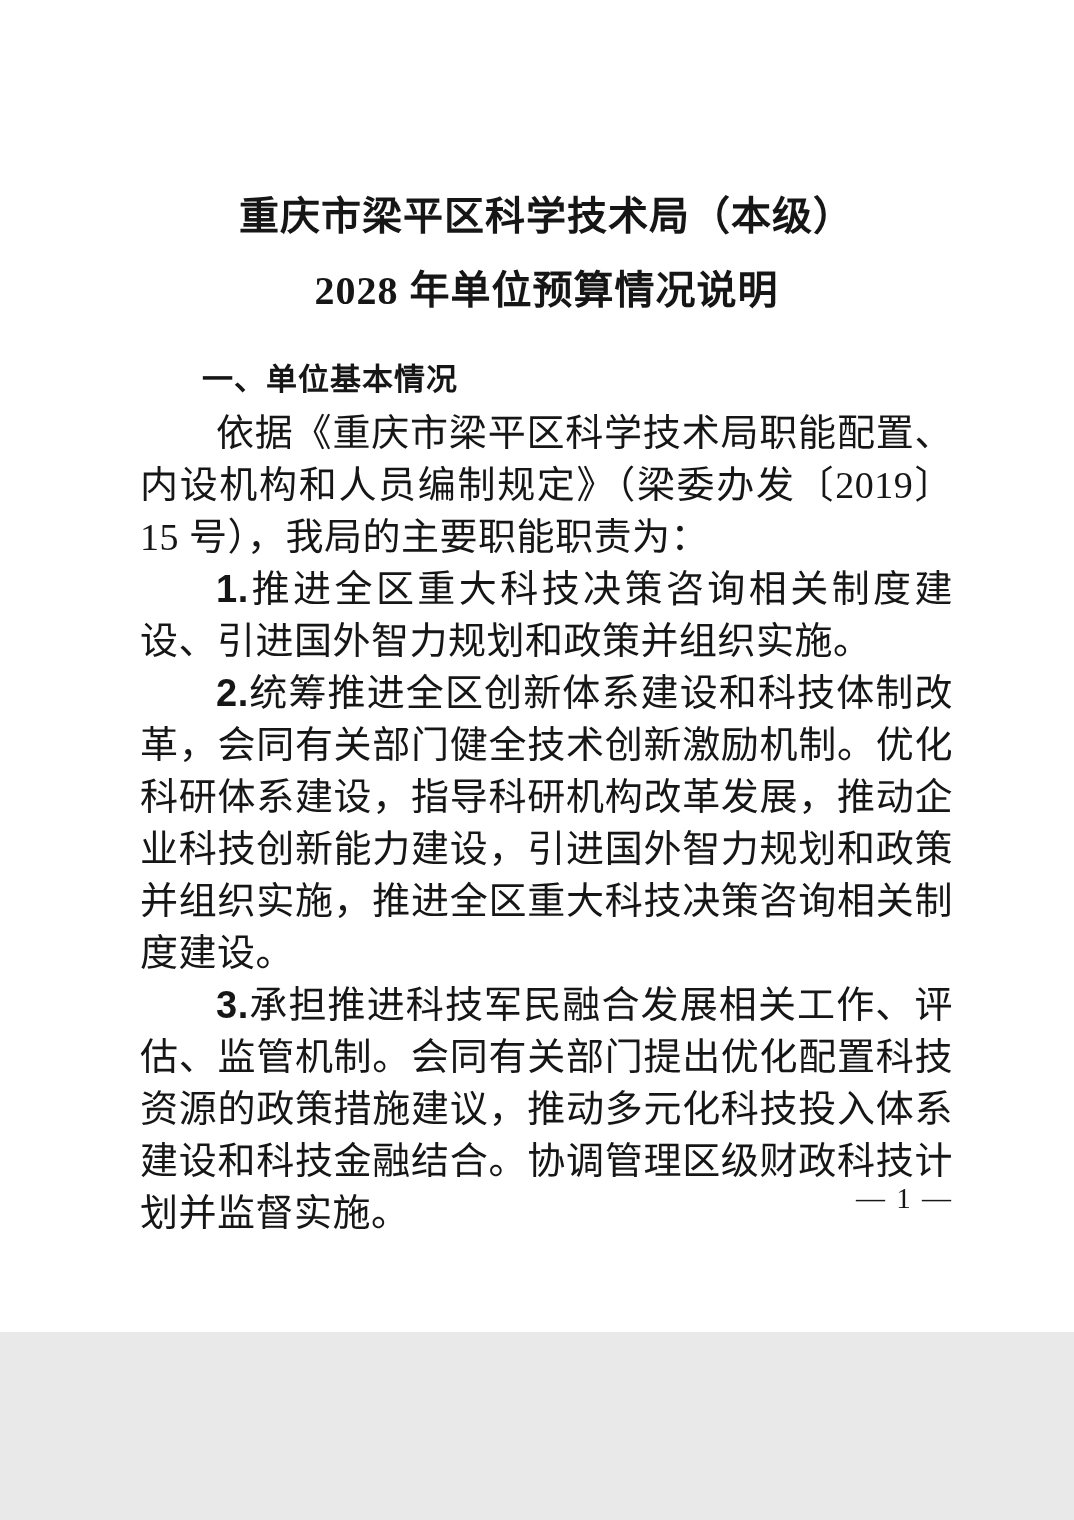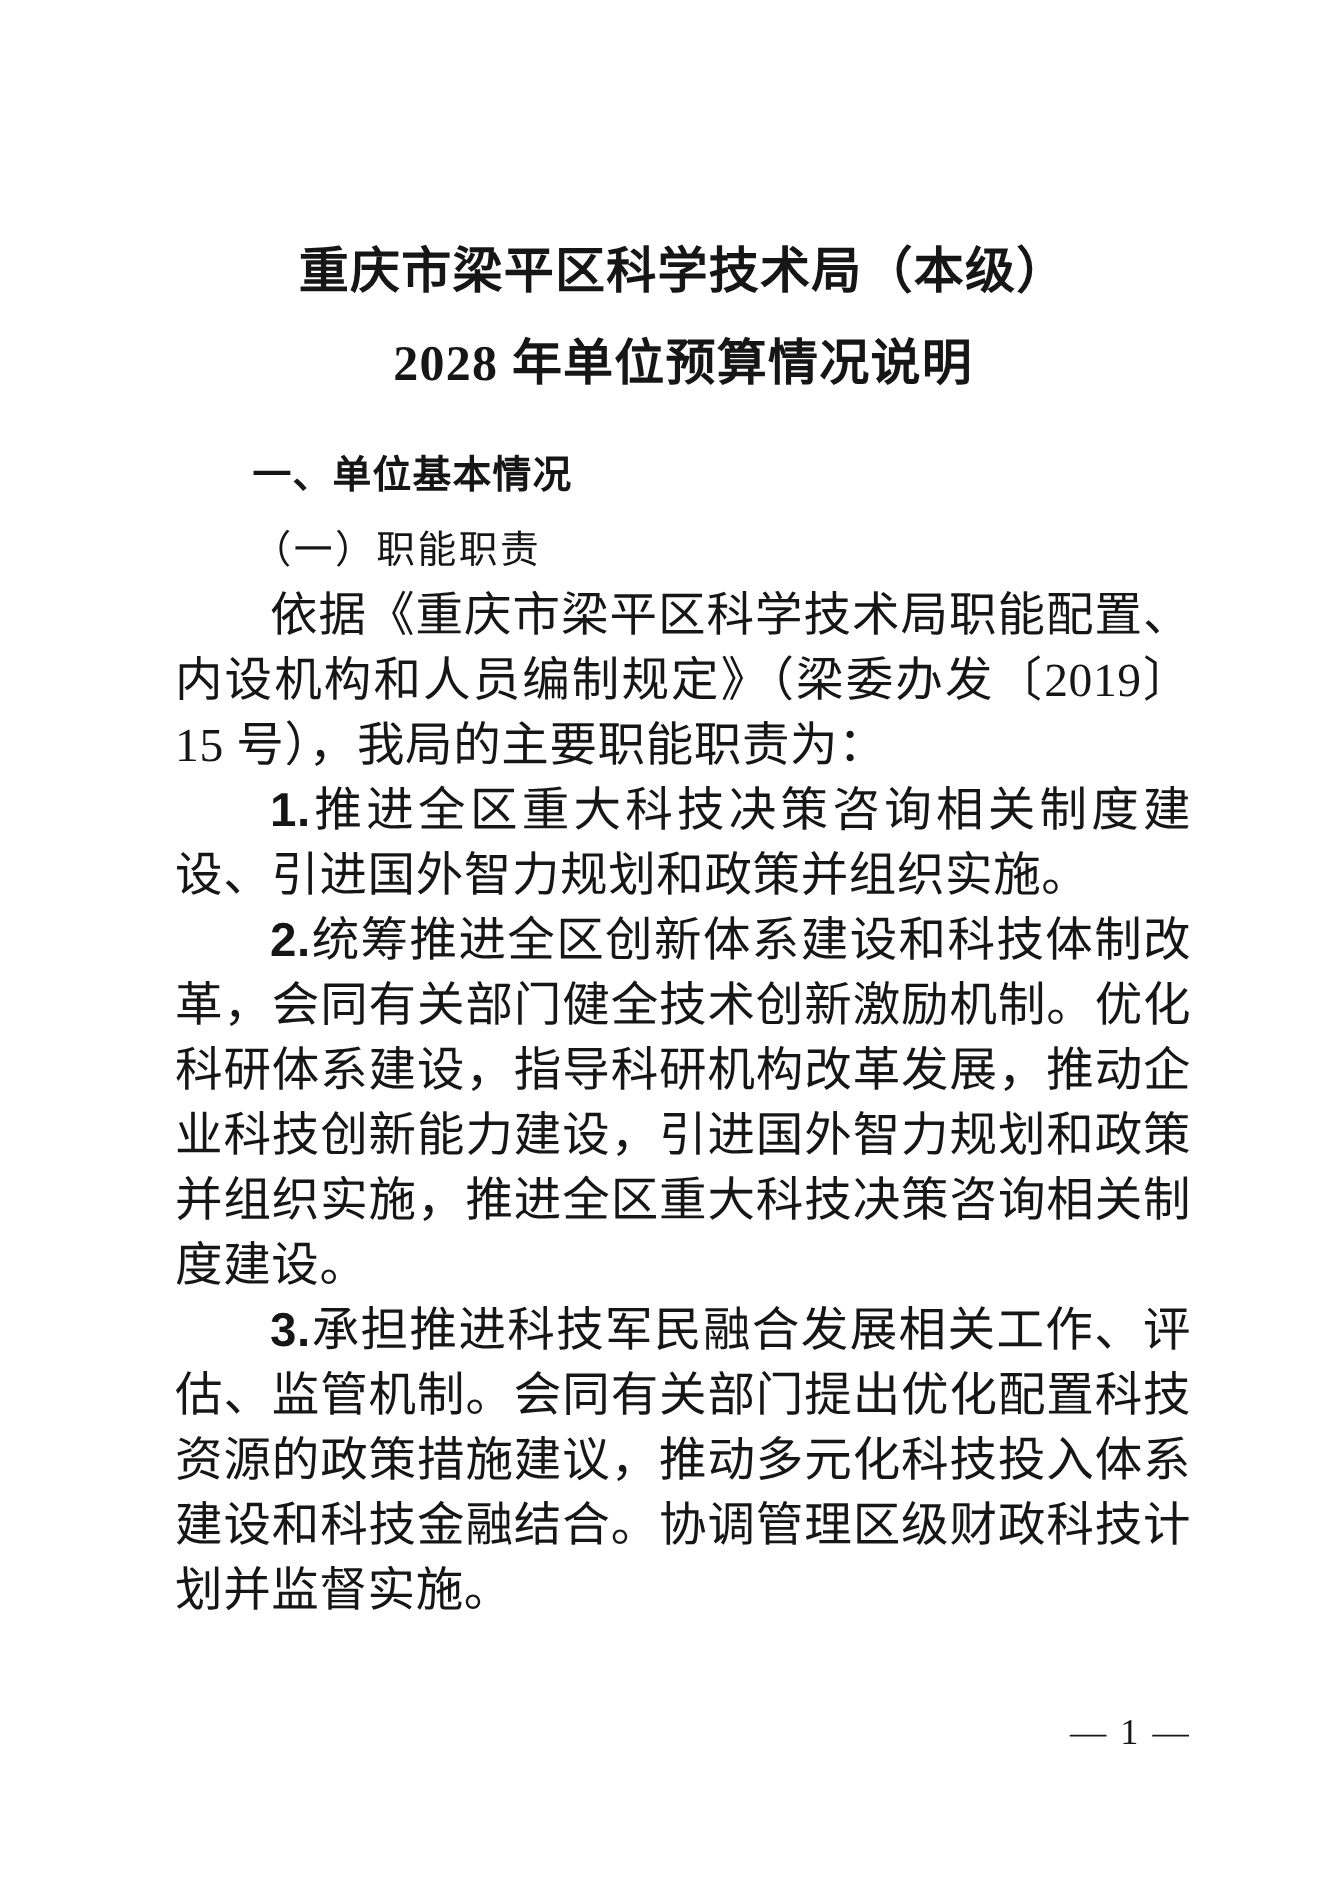--- a/index.html
+++ b/index.html
@@ -2,21 +2,21 @@
 <html lang="zh-CN"><head>
 <meta charset="utf-8">
 <style>
   * { margin: 0; padding: 0; box-sizing: border-box; }
   html, body { background: #e9e9e9; }
   body { font-family: "Liberation Serif", serif; }
 
   .page {
     position: relative;
     width: 1074px;
-    height: 1520px;
+    height: 1332px;
     margin: 0 auto;
     background: #ffffff;
     color: #161616;
     overflow: hidden;
   }
 
   .content {
     padding: 180px 121px 0 140px; 
   }
 
@@ -86,21 +86,20 @@
 <div class="page">
   <div class="content">
 
     <h1 class="doc-title">
       <span class="title-line">重庆市梁平区科学技术局（本级）</span>
       <span class="title-line">2028 年单位预算情况说明</span>
     </h1>
 
     <h2 class="section-heading">一、单位基本情况</h2>
 
-    <h3 class="subsection-heading">（一）职能职责</h3>
 
     <div class="body-text">
 
       <p class="body-para">依据《重庆市梁平区科学技术局职能配置、内设机构和人员编制规定》（梁委办发〔2019〕15 号），我局的主要职能职责为：</p>
 
       <p class="body-para"><span class="item-num">1.</span><span>推进全区重大科技决策咨询相关制度建设、引进国外智力规划和政策并组织实施。</span></p>
 
       <p class="body-para"><span class="item-num">2.</span><span>统筹推进全区创新体系建设和科技体制改革，会同有关部门健全技术创新激励机制。优化科研体系建设，指导科研机构改革发展，推动企业科技创新能力建设，引进国外智力规划和政策并组织实施，推进全区重大科技决策咨询相关制度建设。</span></p>
 
       <p class="body-para"><span class="item-num">3.</span><span>承担推进科技军民融合发展相关工作、评估、监管机制。会同有关部门提出优化配置科技资源的政策措施建议，推动多元化科技投入体系建设和科技金融结合。协调管理区级财政科技计划并监督实施。</span></p>

